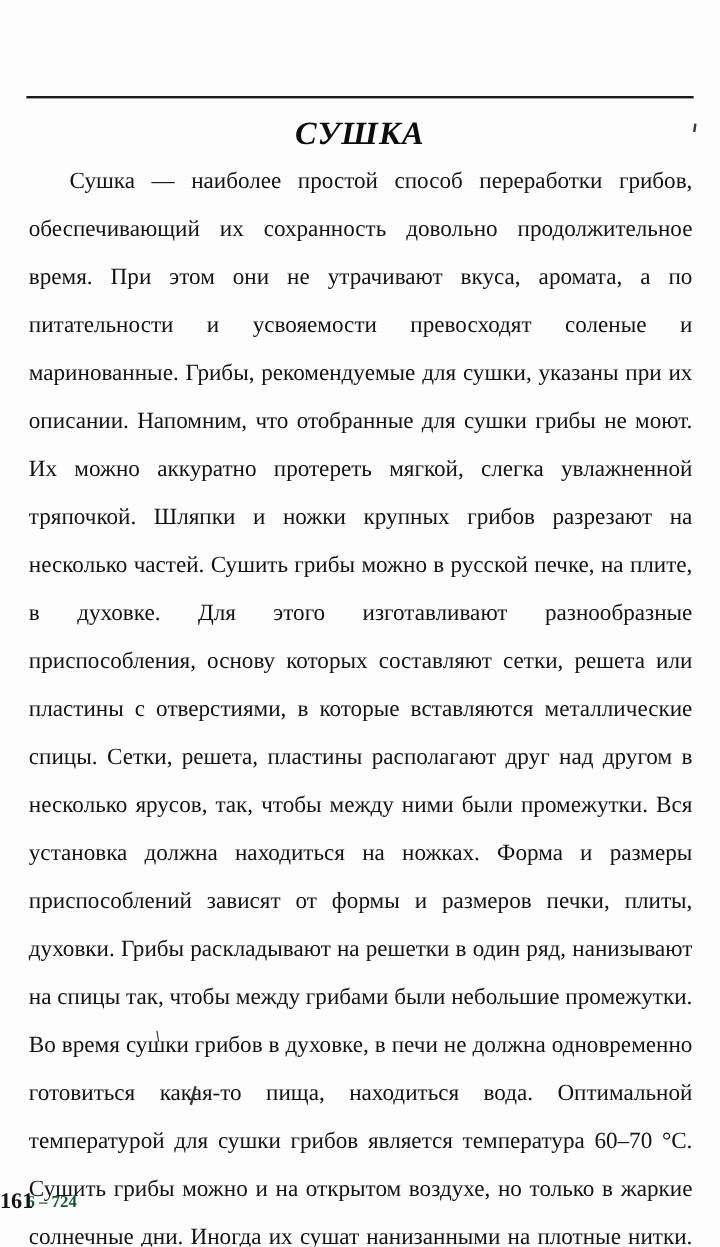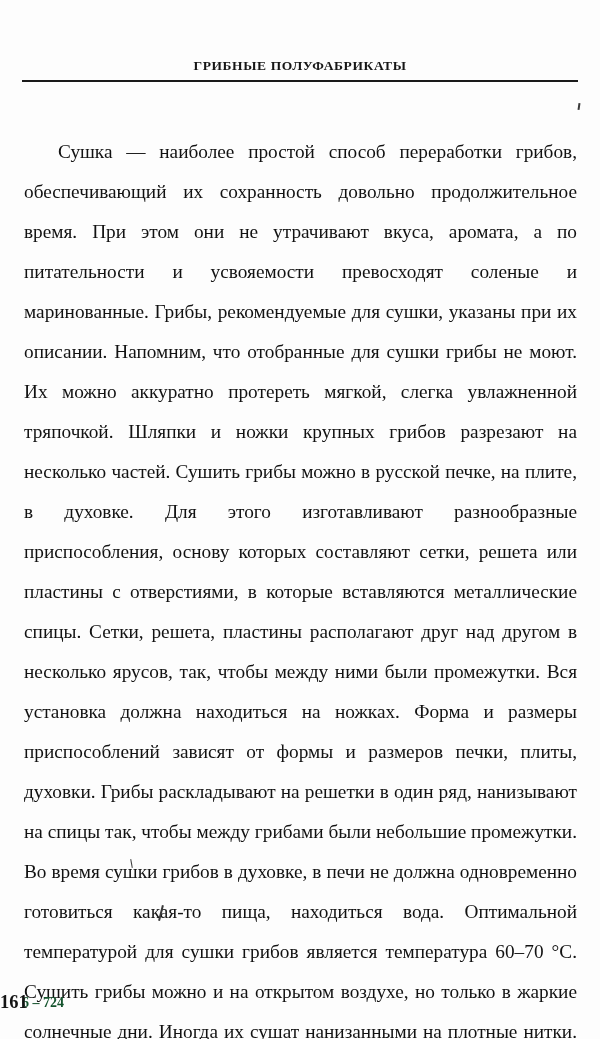--- a/index.html
+++ b/index.html
@@ -88,23 +88,23 @@
   }
   .speck.s1 { top: 103px; left: 578px; width: 2px; height: 7px; transform: rotate(8deg); }
   .speck.s2 { top: 905px; left: 160px; width: 2px; height: 16px; transform: rotate(14deg); }
   .speck.s3 { top: 859px; left: 131px; width: 1px; height: 9px; transform: rotate(-10deg); }
 </style>
 </head>
 <body>
 
 <div class="page">
 
-  <div class="running-head">ГРИБНЫЕ ПОЛУФАБРИКАТЫ</div>
   <div class="head-rule"></div>
 
+  <div class="chapter-title">СУШКА</div>
 
   <div class="body-text">
     <p>Сушка — наиболее простой способ переработки грибов, обеспечивающий их сохранность довольно продолжительное время. При этом они не утрачивают вкуса, аромата, а по питательности и усвояемости превосходят соленые и маринованные. Грибы, рекомендуемые для сушки, указаны при их описании. Напомним, что отобранные для сушки грибы не моют. Их можно аккуратно протереть мягкой, слегка увлажненной тряпочкой. Шляпки и ножки крупных грибов разрезают на несколько частей. Сушить грибы можно в русской печке, на плите, в духовке. Для этого изготавливают разнообразные приспособления, основу которых составляют сетки, решета или пластины с отверстиями, в которые вставляются металлические спицы. Сетки, решета, пластины располагают друг над другом в несколько ярусов, так, чтобы между ними были промежутки. Вся установка должна находиться на ножках. Форма и размеры приспособлений зависят от формы и размеров печки, плиты, духовки. Грибы раскладывают на решетки в один ряд, нанизывают на спицы так, чтобы между грибами были небольшие промежутки. Во время сушки грибов в духовке, в печи не должна одновременно готовиться какая-то пища, находиться вода. Оптимальной температурой для сушки грибов является температура 60–70 °C. Сушить грибы можно и на открытом воздухе, но только в жаркие солнечные дни. Иногда их сушат нанизанными на плотные нитки. Хорошие результаты дает сушка грибов в холодильнике. В этом случае они полностью сохраняют свои качества, почти не чернеют, но сохнут значительно дольше. Правильно высушенные грибы слегка гнутся, хорошо ломаются, но не крошатся. Пересушенные грибы можно переработать в грибной порошок.</p>
     <p>Сушеные грибы хорошо впитывают влагу и запахи. Поэтому их рекомендуется хранить в сухих помещени-</p>
   </div>
 
   <div class="footer-left">6 – 724</div>
   <div class="footer-page">161</div>
 
   <div class="speck s1"></div>

